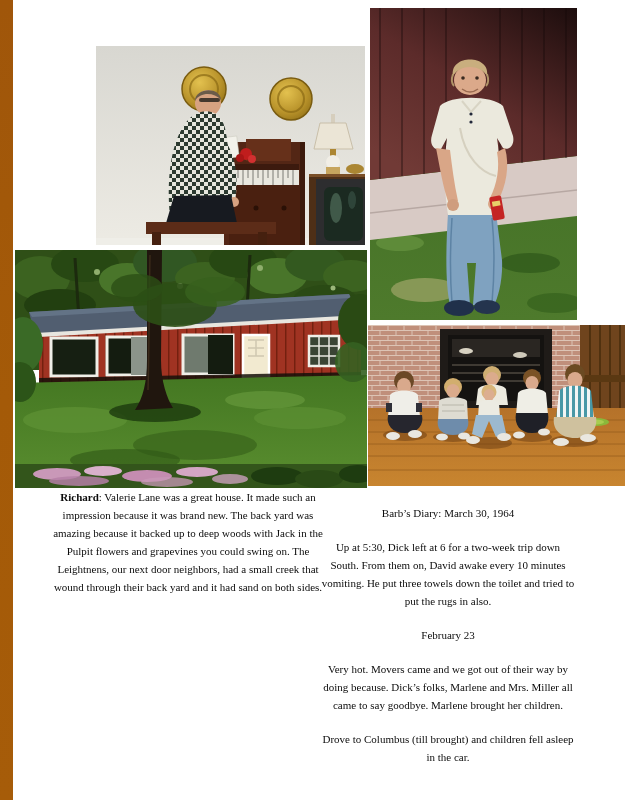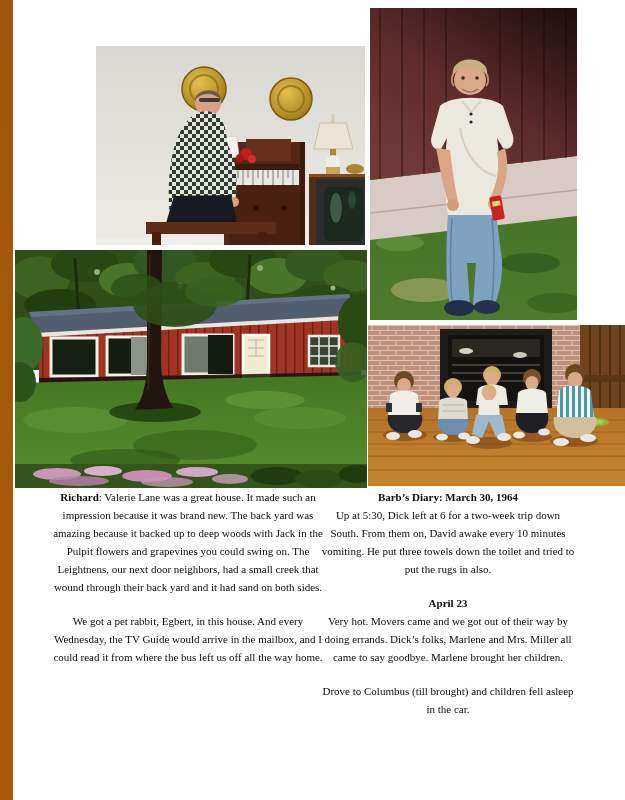--- a/index.html
+++ b/index.html
@@ -8,21 +8,21 @@
     overflow:hidden;
     font-family:"Liberation Serif","DejaVu Serif",serif;
     color:#0c0c0c;
   }
   .left-bar{position:absolute;left:0;top:0;width:13px;height:800px;
     background:linear-gradient(180deg,#a0560a 0%,#a45a08 50%,#a65c09 100%);}
   .photo{position:absolute;display:block;}
   .photo svg{display:block;}
   .text-col{position:absolute;font-size:11px;line-height:18px;text-align:center;}
   .text-col p{margin:0 0 16px 0;}
-  .text-col .head{font-weight:bold;margin:0;}
+  .text-col .head{font-weight:normal;margin:16px;}
   b{font-weight:bold;}
 </style>
 </head>
 <body>
 
 <div class="left-bar"></div>
 
 <div class="photo" style="left:96px;top:46px;width:269px;height:199px;">
 <svg width="269" height="199" viewBox="0 0 269 199">
   <defs>
@@ -323,22 +323,21 @@
     <path d="M191,66 C196,59 218,59 223,66 L226,94 L188,94 Z" fill="url(#stripes)"></path>
     <path d="M186,92 C184,104 192,113 207,113 C222,113 230,104 228,92 Z" fill="#cfc19e"></path>
     <ellipse cx="193" cy="117" rx="8" ry="4" fill="#e9e7e0"></ellipse>
     <ellipse cx="220" cy="113" rx="8" ry="4" fill="#e9e7e0"></ellipse>
   </g>
 </svg>
 </div>
 
 <div class="text-col" style="left:49px;top:488px;width:278px;">
   <p><b>Richard</b><span>: Valerie Lane was a great house. It made such an impression because it was brand new. The back yard was amazing because it backed up to deep woods with Jack in the Pulpit flowers and grapevines you could swing on. The Leightnens, our next door neighbors, had a small creek that wound through their back yard and it had sand on both sides.</span></p>
-  <p>We got a pet rabbit, Egbert, in this house. And every Wednesday, the TV Guide would arrive in the mailbox, and I could read it from where the bus left us off all the way home.</p>
 </div>
 
 <div class="text-col" style="left:321px;top:488px;width:254px;">
   <div class="head">Barb’s Diary: March 30, 1964</div>
   <p>Up at 5:30, Dick left at 6 for a two-week trip down South. From them on, David awake every 10 minutes vomiting. He put three towels down the toilet and tried to put the rugs in also.</p>
-  <div class="head">April 23</div>
-  <p>Very hot. Movers came and we got out of their way by doing errands. Dick’s folks, Marlene and Mrs. Miller all came to say goodbye. Marlene brought her children.</p>
+  <div class="head">February 23</div>
+  <p>Very hot. Movers came and we got out of their way by doing because. Dick’s folks, Marlene and Mrs. Miller all came to say goodbye. Marlene brought her children.</p>
   <p>Drove to Columbus (till brought) and children fell asleep in the car.</p>
 </div>
 
 </body></html>

